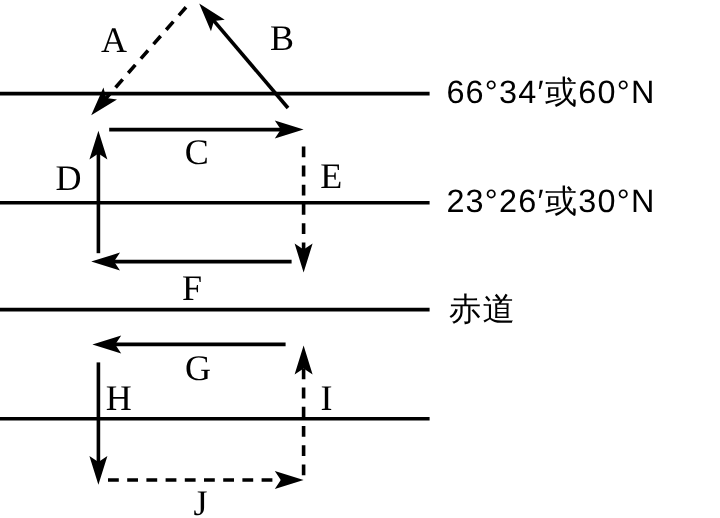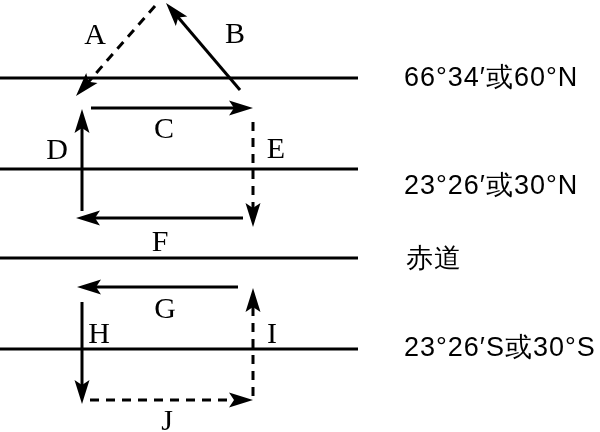--- a/index.html
+++ b/index.html
@@ -10,21 +10,20 @@
     overflow:hidden;
     font-family:"Liberation Sans",sans-serif;
   }
   .stage svg{position:absolute;left:0;top:0;}
   .lbl{position:absolute;color:#000;white-space:nowrap;line-height:1;}
   .lat{
     transform:translateY(-50%);
     font-size:27px;
     font-family:"Liberation Sans",sans-serif;
     letter-spacing:1px;
-    margin-left:32px;
   }
   .letter{
     transform:translate(-50%,-50%);
     font-size:30px;
     font-family:"Liberation Serif","DejaVu Serif",serif;
   }
 </style>
 </head>
 <body>
 
@@ -50,23 +49,22 @@
       <polygon points="77,287 101,279.5 96,287 101,294.5" fill="#000000"></polygon>
       <line x1="82" y1="302" x2="82" y2="387" stroke="#000000" stroke-width="3"></line>
       <polygon points="82,404 74.5,380 82,385 89.5,380" fill="#000000"></polygon>
       <line x1="253" y1="396" x2="253" y2="305" stroke="#000000" stroke-width="3" stroke-dasharray="9 7"></line>
       <polygon points="253,288 260.5,312 253,307 245.5,312" fill="#000000"></polygon>
       <line x1="90" y1="400" x2="236" y2="400" stroke="#000000" stroke-width="3" stroke-dasharray="9 7"></line>
       <polygon points="253,400 229,407.5 234,400 229,392.5" fill="#000000"></polygon>
     </svg>
 
   <div class="lbl lat" style="left: 372px; top: 77px;">66°34′或60°N</div>
-  <div class="lbl lat" style="left: 372px; top: 185px;">23°26′或30°N</div>
+  <div class="lbl lat" style="left: 372px; top: 168px;">23°26′或30°N</div>
   <div class="lbl lat" style="left: 374px; top: 258px; text-align: right;">赤道</div>
-  <div class="lbl lat" style="left: 372px; top: 347px;">23°26′S或30°S</div>
 
   <div class="lbl letter" style="left: 95px; top: 34px;">A</div>
   <div class="lbl letter" style="left: 235px; top: 33px;">B</div>
   <div class="lbl letter" style="left: 164px; top: 128px;">C</div>
   <div class="lbl letter" style="left: 57px; top: 149px;">D</div>
   <div class="lbl letter" style="left: 276px; top: 148px;">E</div>
   <div class="lbl letter" style="left: 160px; top: 241px;">F</div>
   <div class="lbl letter" style="left: 165px; top: 308px;">G</div>
   <div class="lbl letter" style="left: 99px; top: 333px;">H</div>
   <div class="lbl letter" style="left: 272px; top: 333px;">I</div>

